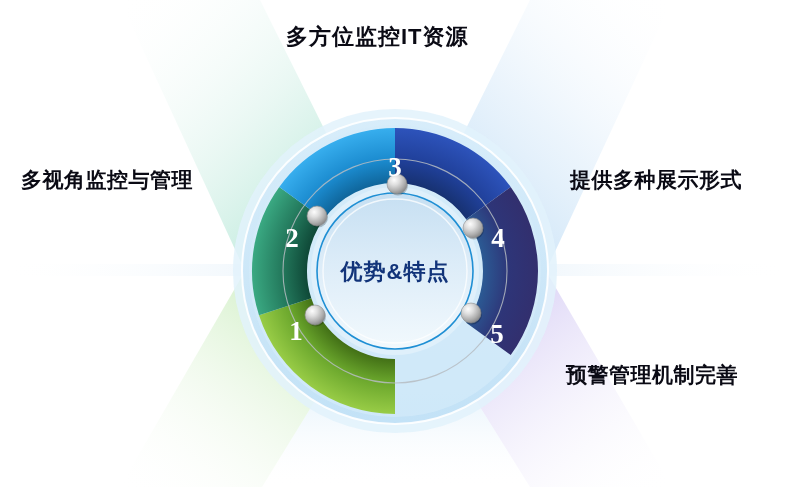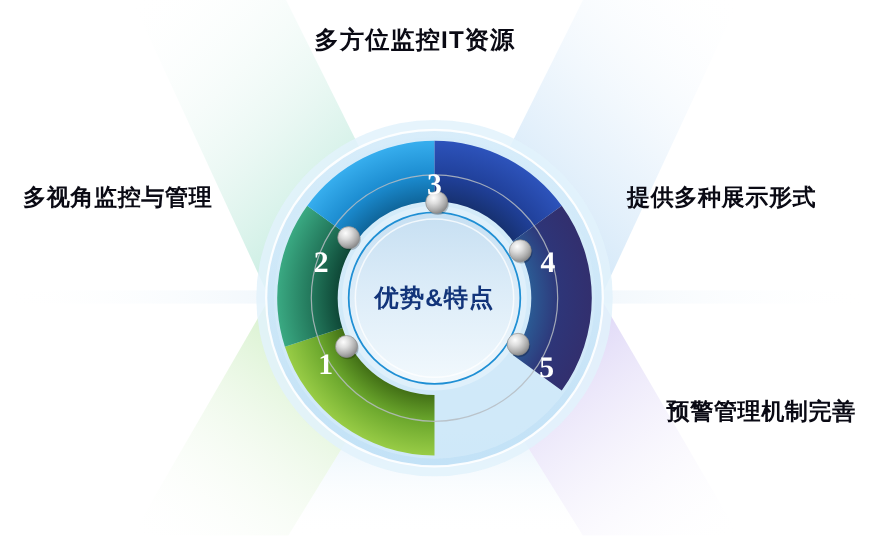--- a/index.html
+++ b/index.html
@@ -38,21 +38,21 @@
     line-height: 1;
   }
   .label.title {
     font-size: 22px;
     letter-spacing: 1px;
   }
   #label-top      { left: 286px; top: 26px; }
   #label-left-top { left: 21px;  top: 169px; text-align: center; }
   #label-left-bot { left: 27px;  top: 364px; }
   #label-right-top{ left: 570px; top: 169px; }
-  #label-right-bot{ left: 566px; top: 364px; margin-left: 40px; }
+  #label-right-bot{ left: 566px; top: 364px; }
 
   .seg-num {
     font-family: "Liberation Serif", "DejaVu Serif", serif;
     font-weight: bold;
     font-size: 27px;
     fill: #ffffff;
   }
   .center-text {
     font-family: "Liberation Sans", "DejaVu Sans", sans-serif;
     font-weight: bold;

